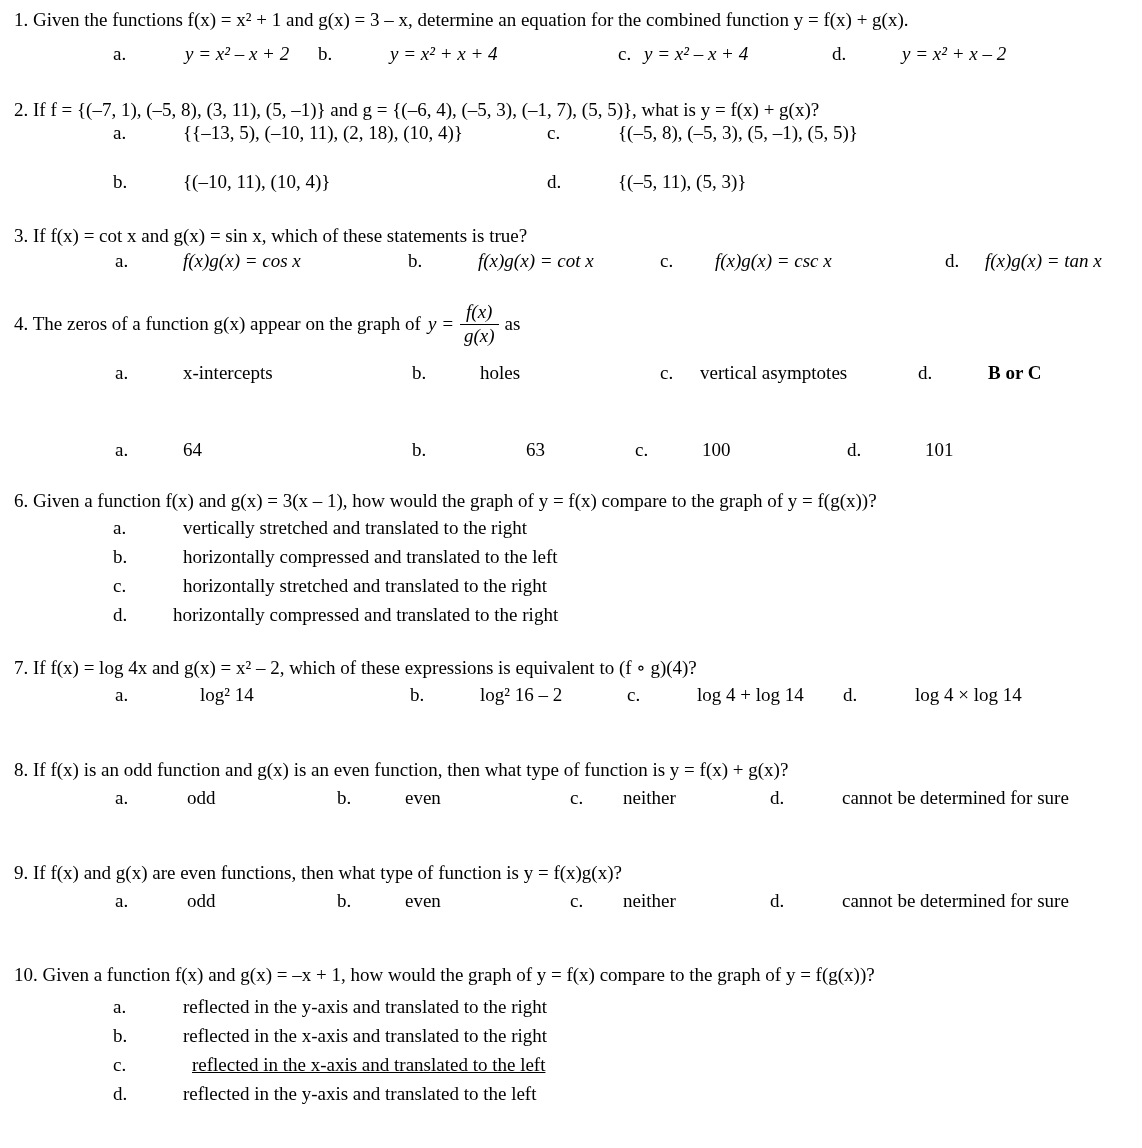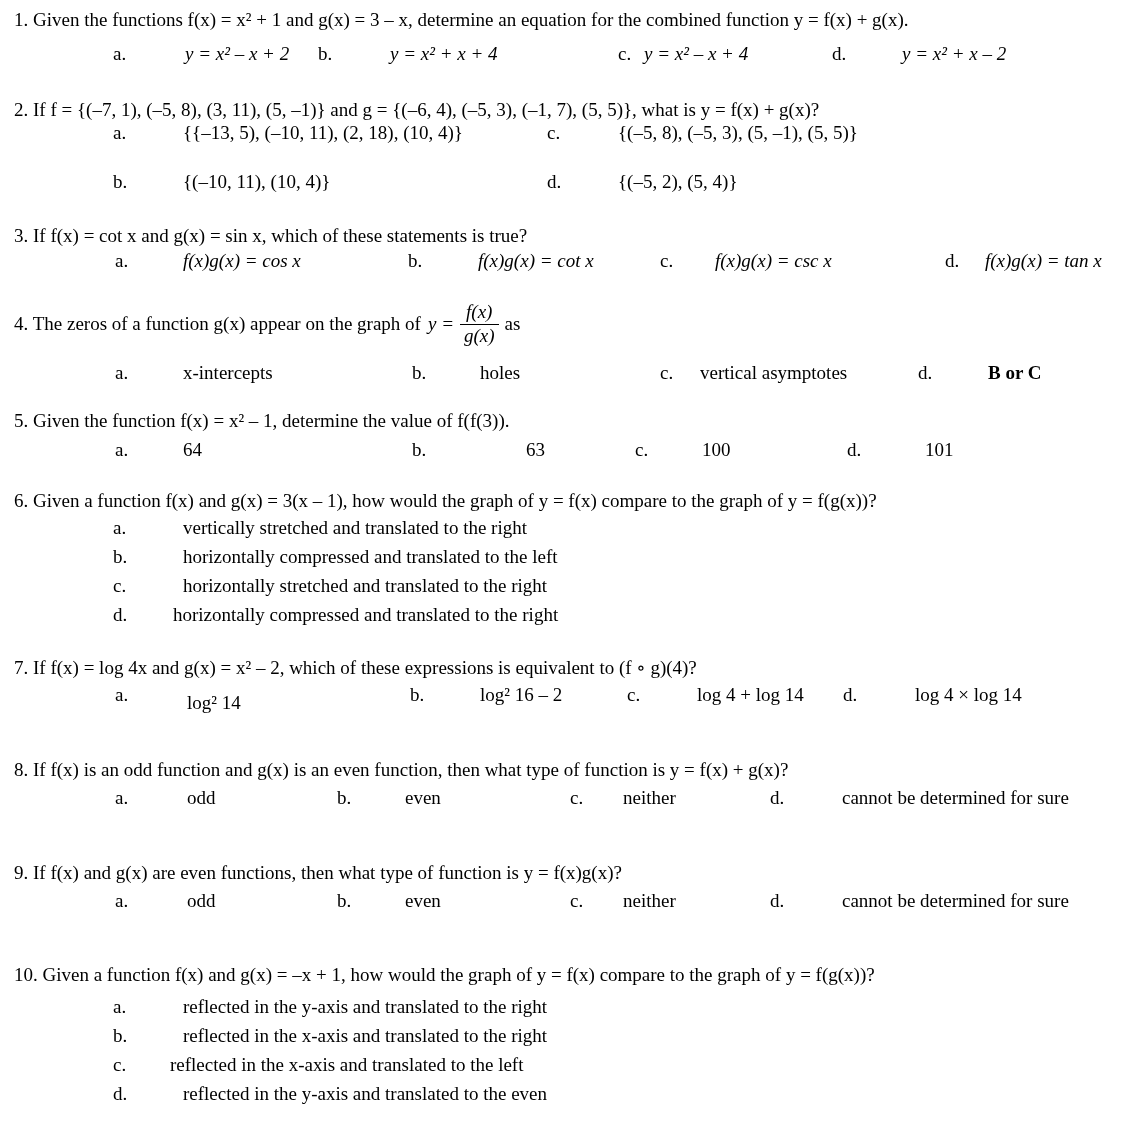--- a/index.html
+++ b/index.html
@@ -42,21 +42,21 @@
   <div class="line" style="top:121px;">
     <span class="at" style="left:113px;">a.</span>
     <span class="at" style="left:183px;">{{–13, 5), (–10, 11), (2, 18), (10, 4)}</span>
     <span class="at" style="left:547px;">c.</span>
     <span class="at" style="left:618px;">{(–5, 8), (–5, 3), (5, –1), (5, 5)}</span>
   </div>
   <div class="line" style="top:170px;">
     <span class="at" style="left:113px;">b.</span>
     <span class="at" style="left:183px;">{(–10, 11), (10, 4)}</span>
     <span class="at" style="left:547px;">d.</span>
-    <span class="at" style="left:618px;">{(–5, 2), (5, 4)}</span>
+    <span class="at" style="left:618px;">{(–5, 11), (5, 3)}</span>
   </div>
 
   <div class="stem" style="left:14px;top:224px;">3. If f(x) = cot x and g(x) = sin x, which of these statements is true?</div>
   <div class="line" style="top:249px;">
     <span class="at" style="left:115px;">a.</span>
     <span class="at math" style="left:183px;">f(x)g(x) = cos x</span>
     <span class="at" style="left:408px;">b.</span>
     <span class="at math" style="left:478px;">f(x)g(x) = cot x</span>
     <span class="at" style="left:660px;">c.</span>
     <span class="at math" style="left:715px;">f(x)g(x) = csc x</span>
@@ -78,21 +78,20 @@
     <span class="at" style="left:115px;">a.</span>
     <span class="at" style="left:183px;">x-intercepts</span>
     <span class="at" style="left:412px;">b.</span>
     <span class="at" style="left:480px;">holes</span>
     <span class="at" style="left:660px;">c.</span>
     <span class="at" style="left:700px;">vertical asymptotes</span>
     <span class="at" style="left:918px;">d.</span>
     <span class="at" style="left:988px;font-weight:bold;">B or C</span>
   </div>
 
-  <div class="stem" style="left:14px;top:409px;">5. Given the function f(x) = x² – 1, determine the value of f(f(3)).</div>
   <div class="line" style="top:438px;">
     <span class="at" style="left:115px;">a.</span>
     <span class="at" style="left:183px;">64</span>
     <span class="at" style="left:412px;">b.</span>
     <span class="at" style="left:482px;margin-left:44px;">63</span>
     <span class="at" style="left:635px;">c.</span>
     <span class="at" style="left:702px;">100</span>
     <span class="at" style="left:847px;">d.</span>
     <span class="at" style="left:925px;">101</span>
   </div>
@@ -111,21 +110,21 @@
     <span class="at" style="left:183px;">horizontally stretched and translated to the right</span>
   </div>
   <div class="line" style="top:603px;">
     <span class="at" style="left:113px;">d.</span>
     <span class="at" style="left:173px;">horizontally compressed and translated to the right</span>
   </div>
 
   <div class="stem" style="left:14px;top:656px;">7. If f(x) = log 4x and g(x) = x² – 2, which of these expressions is equivalent to (f ∘ g)(4)?</div>
   <div class="line" style="top:683px;">
     <span class="at" style="left:115px;">a.</span>
-    <span class="at" style="left:187px;margin-top:8px;">log² 14</span>
+    <span class="at" style="left:200px;">log² 14</span>
     <span class="at" style="left:410px;">b.</span>
     <span class="at" style="left:480px;">log² 16 – 2</span>
     <span class="at" style="left:627px;">c.</span>
     <span class="at" style="left:697px;">log 4 + log 14</span>
     <span class="at" style="left:843px;">d.</span>
     <span class="at" style="left:915px;">log 4 × log 14</span>
   </div>
 
   <div class="stem" style="left:14px;top:758px;">8. If f(x) is an odd function and g(x) is an even function, then what type of function is y = f(x) + g(x)?</div>
   <div class="line" style="top:786px;">
@@ -155,20 +154,20 @@
   <div class="line" style="top:995px;">
     <span class="at" style="left:113px;">a.</span>
     <span class="at" style="left:183px;">reflected in the y-axis and translated to the right</span>
   </div>
   <div class="line" style="top:1024px;">
     <span class="at" style="left:113px;">b.</span>
     <span class="at" style="left:183px;">reflected in the x-axis and translated to the right</span>
   </div>
   <div class="line" style="top:1053px;">
     <span class="at" style="left:113px;">c.</span>
-    <span class="at" style="left:170px;">reflected in the x-axis and translated to the left</span>
+    <span class="at" style="left:192px;text-decoration:underline;">reflected in the x-axis and translated to the left</span>
   </div>
   <div class="line" style="top:1082px;">
     <span class="at" style="left:113px;">d.</span>
-    <span class="at" style="left:183px;">reflected in the y-axis and translated to the even</span>
+    <span class="at" style="left:183px;">reflected in the y-axis and translated to the left</span>
   </div>
 
 </div>
 
 </body></html>

